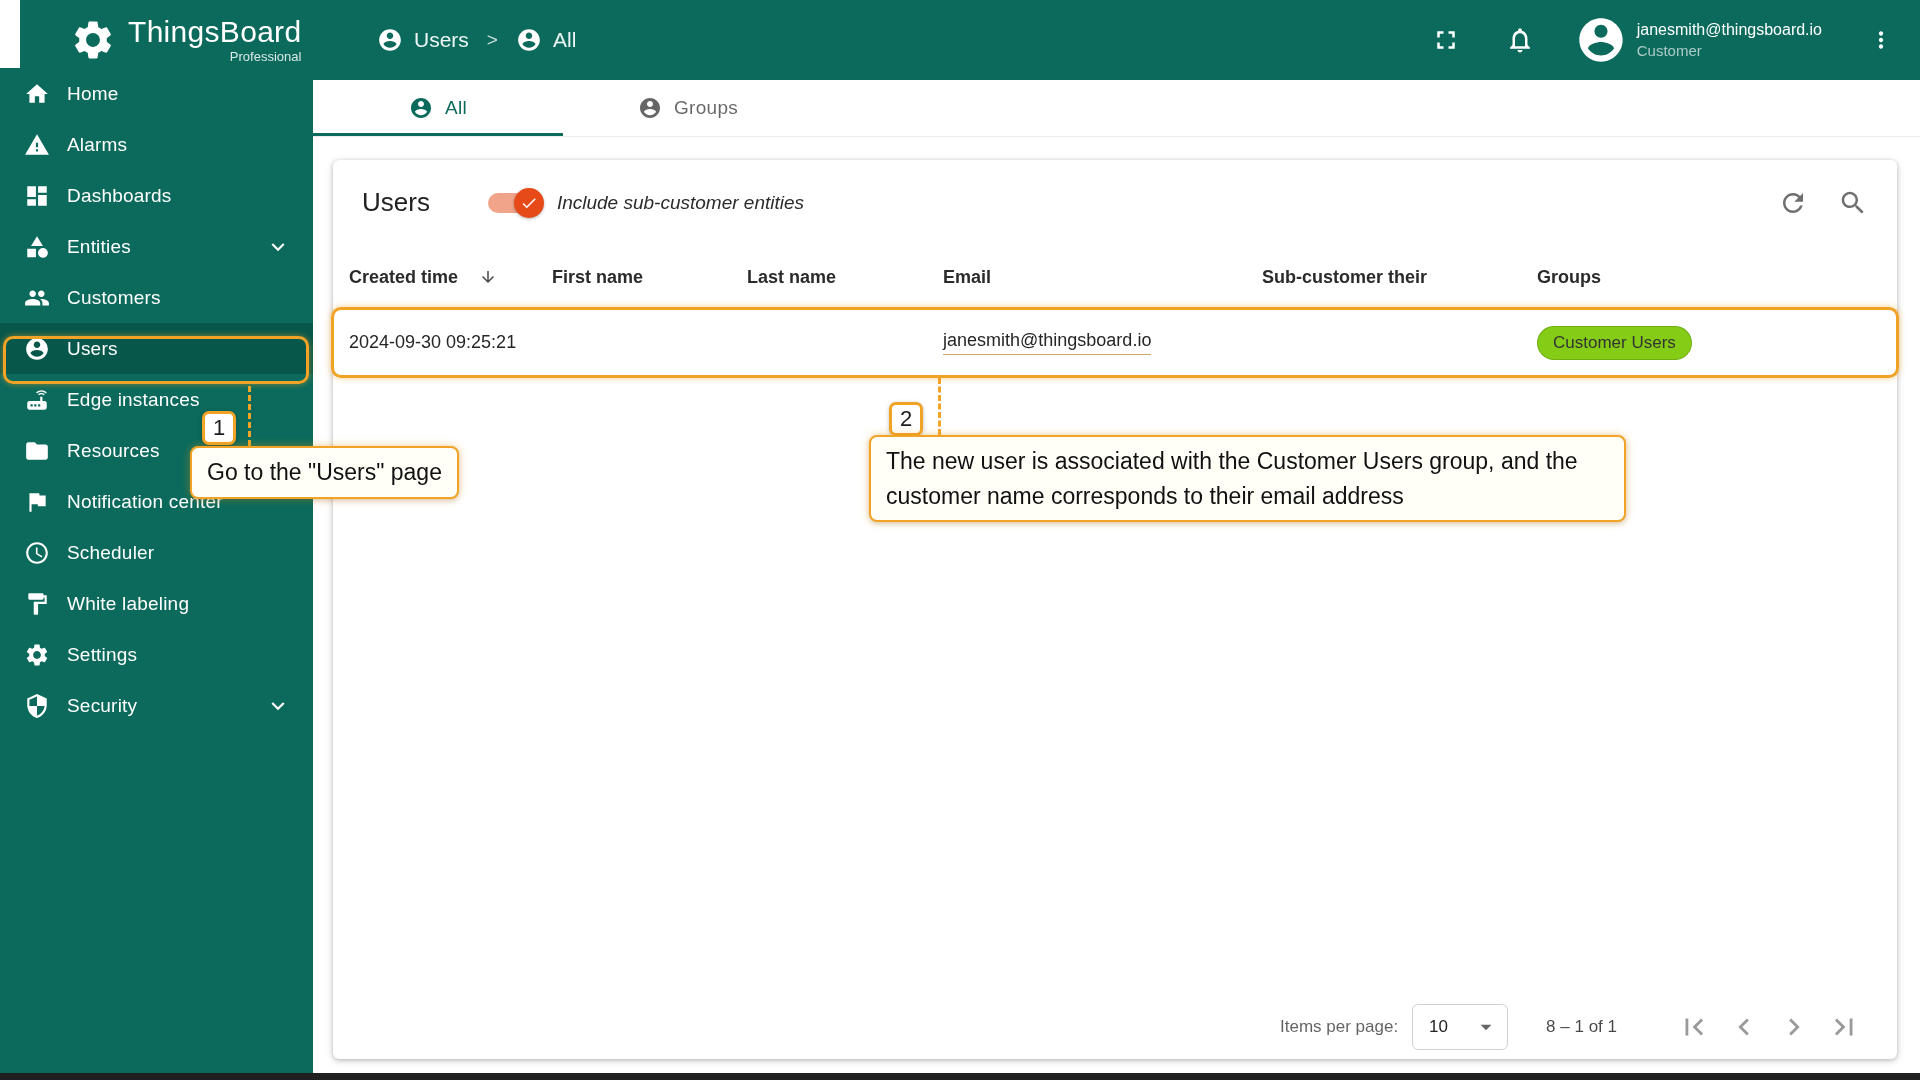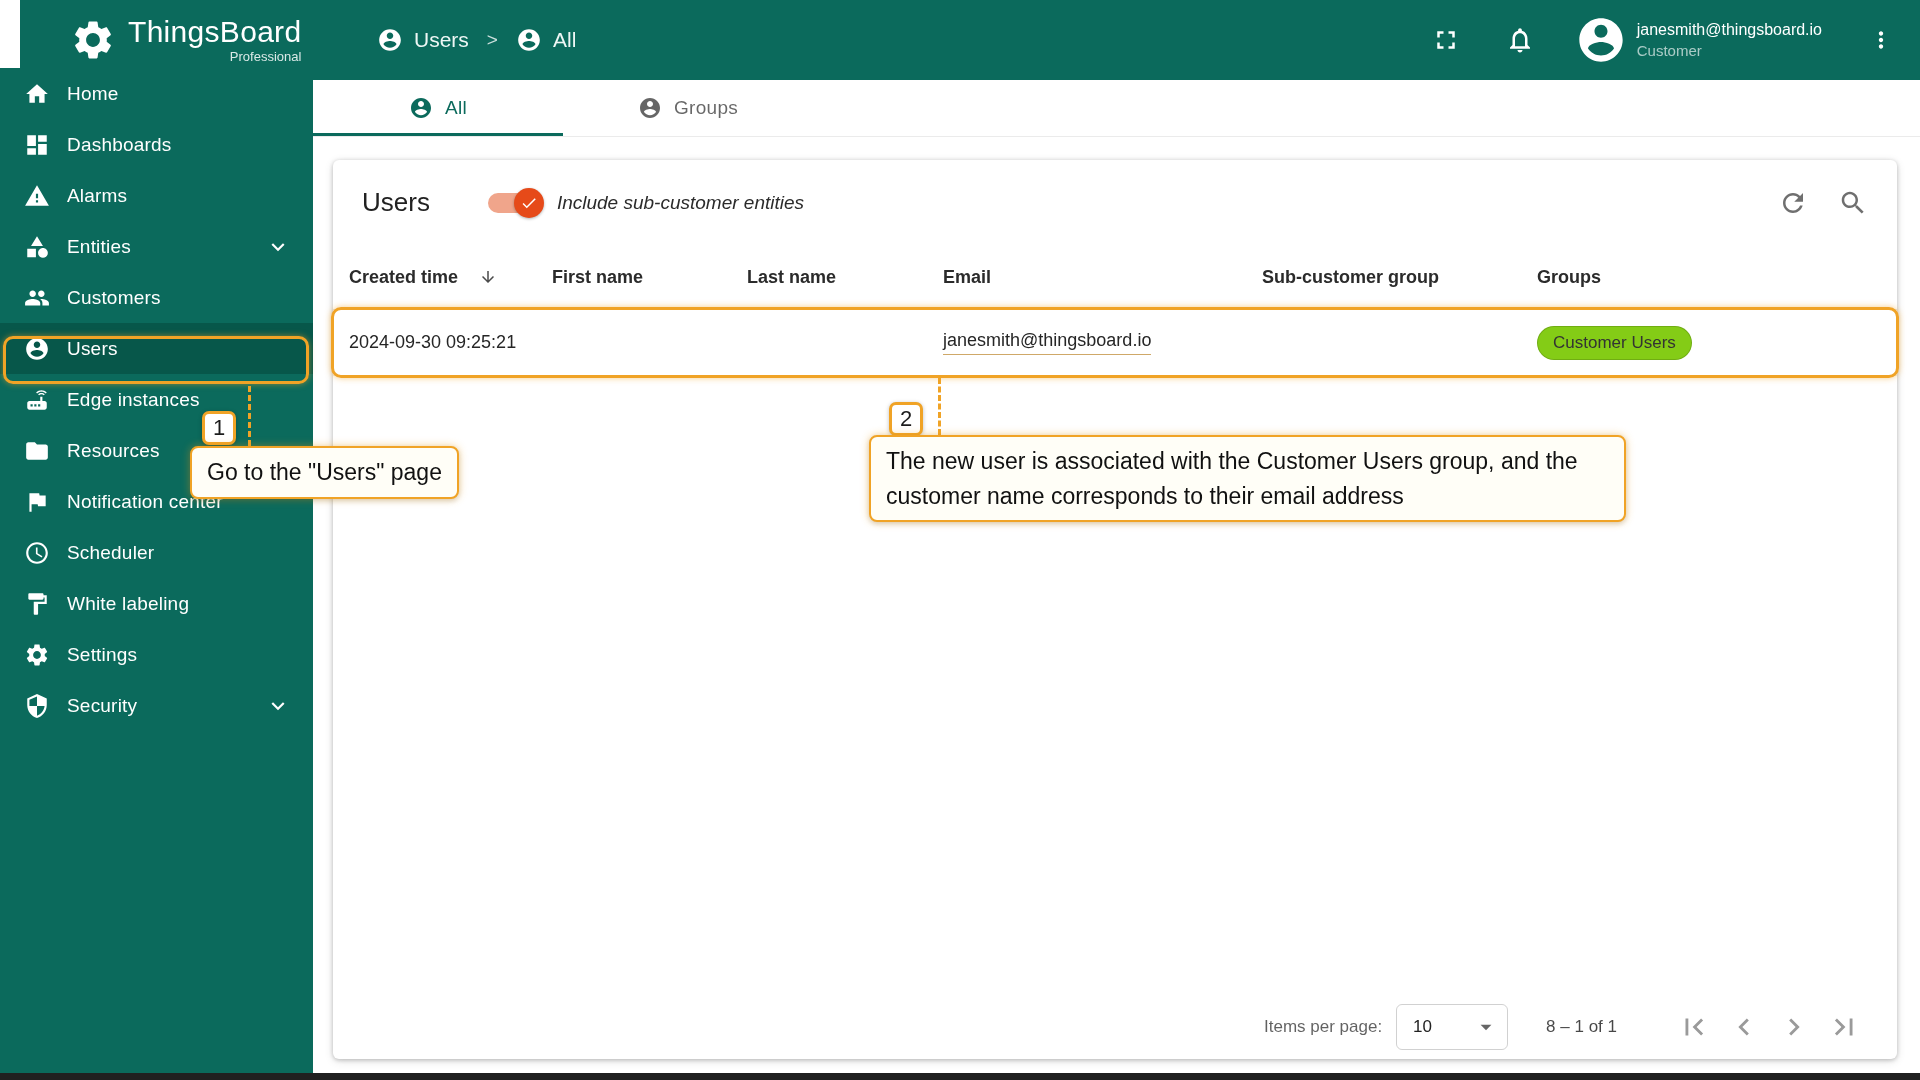--- a/index.html
+++ b/index.html
@@ -74,21 +74,21 @@
   .th{font-size:18px;font-weight:bold;color:#2b2b2b;display:flex;align-items:center;gap:21px;}
   .sort-ic{width:18px;height:18px;color:#4a4a4a;}
   .trow{height:66px;border-bottom:1px solid #ededed;font-size:18px;color:#262626;flex:none;}
   .email-anchor{display:inline-block;padding-bottom:3px;border-bottom:1px solid #cfa868;}
   .chip{display:inline-flex;align-items:center;height:34px;padding:0 15px;border-radius:17px;background:#84cc16;
         border:1px solid rgba(0,0,0,.15);font-size:17px;color:#333;}
   .card-fill{flex:1;}
 
   .pager{height:64px;display:flex;align-items:center;justify-content:flex-end;padding-right:36px;flex:none;}
   .pager-label{font-size:17px;color:rgba(0,0,0,.62);}
-  .pp-select{width:112px;height:46px;border:1px solid rgba(0,0,0,.18);border-radius:6px;display:flex;align-items:center;
+  .pp-select{width:96px;height:46px;border:1px solid rgba(0,0,0,.18);border-radius:6px;display:flex;align-items:center;
         justify-content:space-between;padding:0 8px 0 16px;margin:0 38px 0 14px;font-size:17px;color:#222;cursor:pointer;}
   .dd-ic{width:26px;height:26px;color:#666;}
   .pp-range{font-size:17px;color:rgba(0,0,0,.72);margin-right:44px;}
   .pg-btn{width:34px;height:34px;color:#9a9a9a;margin-left:16px;flex:none;}
 
   .bottom-strip{position:absolute;left:0;right:0;bottom:0;height:7px;background:#202020;z-index:40;}
 
   
   .ann{position:absolute;z-index:30;}
   .ann-outline{border:3px solid var(--orange);border-radius:10px;box-shadow:0 0 6px rgba(240,163,38,.55);pointer-events:none;}
@@ -176,32 +176,32 @@
     <span class="ic sb-ic">
         <svg viewBox="0 0 24 24">
           <path d="M10 20v-6h4v6h5v-8h3L12 3 2 12h3v8z"></path>
         </svg>
       </span>
     <span class="sb-label">Home</span>
   </div>
   <div class="sb-item">
     <span class="ic sb-ic">
         <svg viewBox="0 0 24 24">
+          <path d="M1 21h22L12 2 1 21zm12-3h-2v-2h2v2zm0-4h-2v-4h2v4z"></path>
+        </svg>
+      </span>
+    <span class="sb-label">Alarms</span>
+  </div>
+  <div class="sb-item">
+    <span class="ic sb-ic">
+        <svg viewBox="0 0 24 24">
           <path d="M3 13h8V3H3v10zm0 8h8v-6H3v6zm10 0h8V11h-8v10zm0-18v6h8V3h-8z"></path>
         </svg>
       </span>
     <span class="sb-label">Dashboards</span>
-  </div>
-  <div class="sb-item">
-    <span class="ic sb-ic">
-        <svg viewBox="0 0 24 24">
-          <path d="M1 21h22L12 2 1 21zm12-3h-2v-2h2v2zm0-4h-2v-4h2v4z"></path>
-        </svg>
-      </span>
-    <span class="sb-label">Alarms</span>
   </div>
   <div class="sb-item">
     <span class="ic sb-ic">
         <svg viewBox="0 0 24 24">
           <path d="M12 2l-5.5 9h11L12 2zm5.5 11c-2.49 0-4.5 2.01-4.5 4.5s2.01 4.5 4.5 4.5 4.5-2.01 4.5-4.5-2.01-4.5-4.5-4.5zM3 21.5h8v-8H3v8z"></path>
         </svg>
       </span>
     <span class="sb-label">Entities</span>
     <span class="ic sb-chev">
         <svg viewBox="0 0 24 24">
@@ -348,21 +348,21 @@
       <div class="th">
           <span>First name</span>
         </div>
       <div class="th">
           <span>Last name</span>
         </div>
       <div class="th">
           <span>Email</span>
         </div>
       <div class="th">
-          <span>Sub-customer group</span>
+          <span>Sub-customer their</span>
         </div>
       <div class="th">
           <span>Groups</span>
         </div>
     </div>
 
     <div class="trow">
       <div>2024-09-30 09:25:21</div>
       <div></div>
       <div></div>

